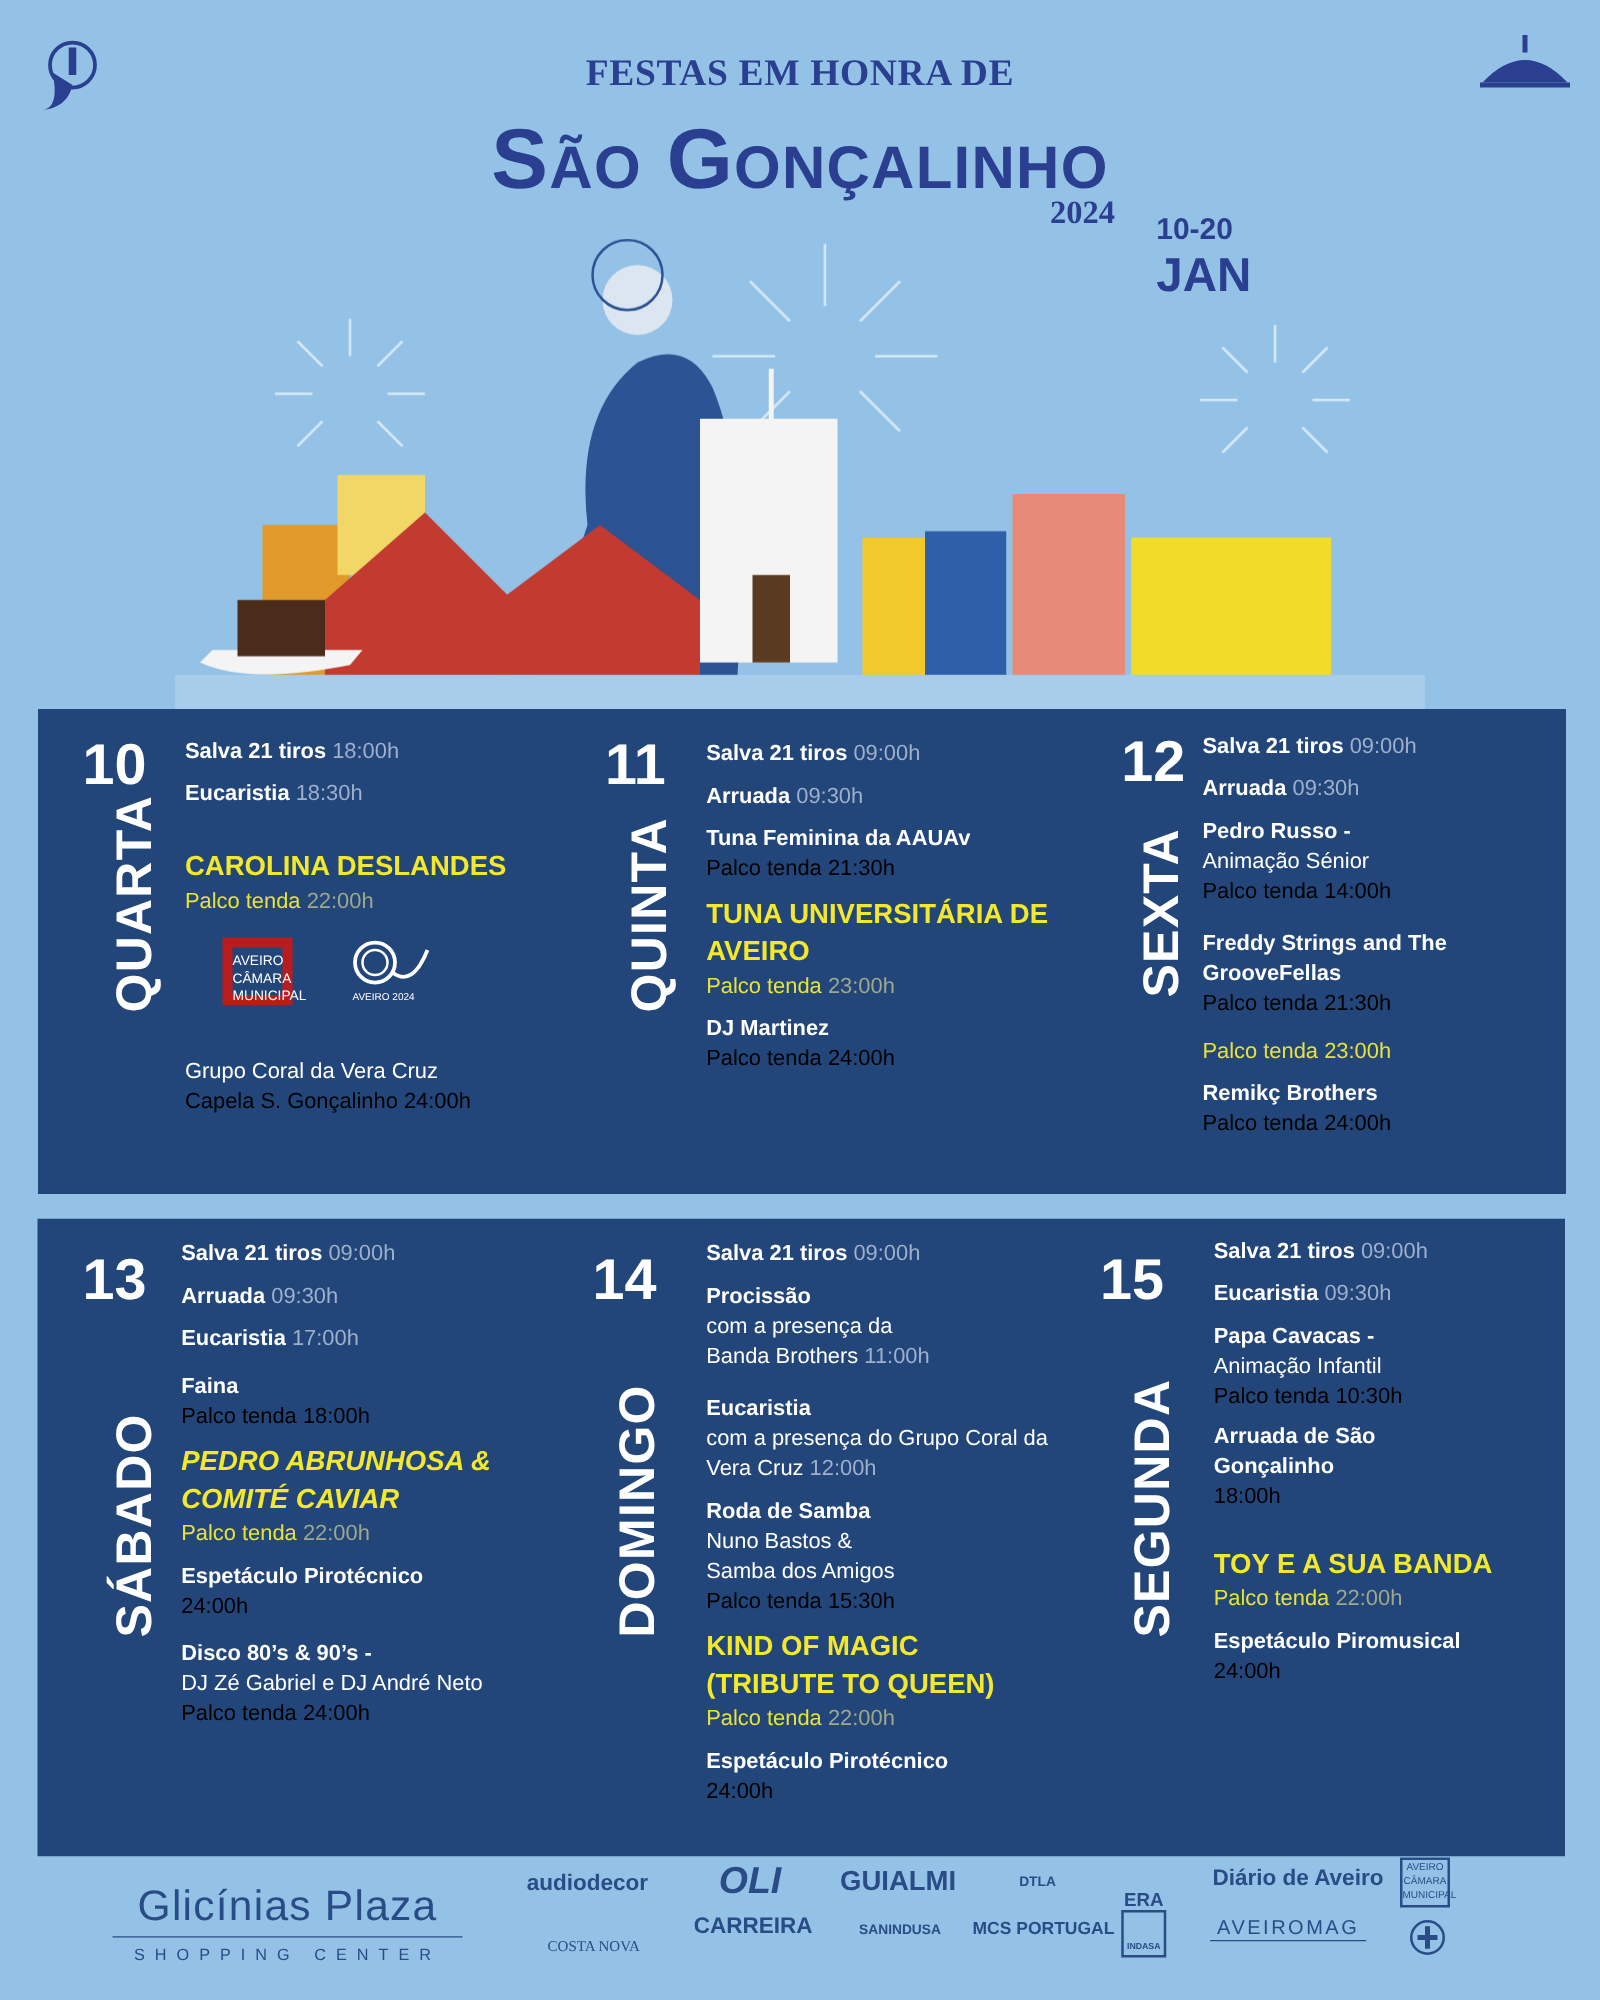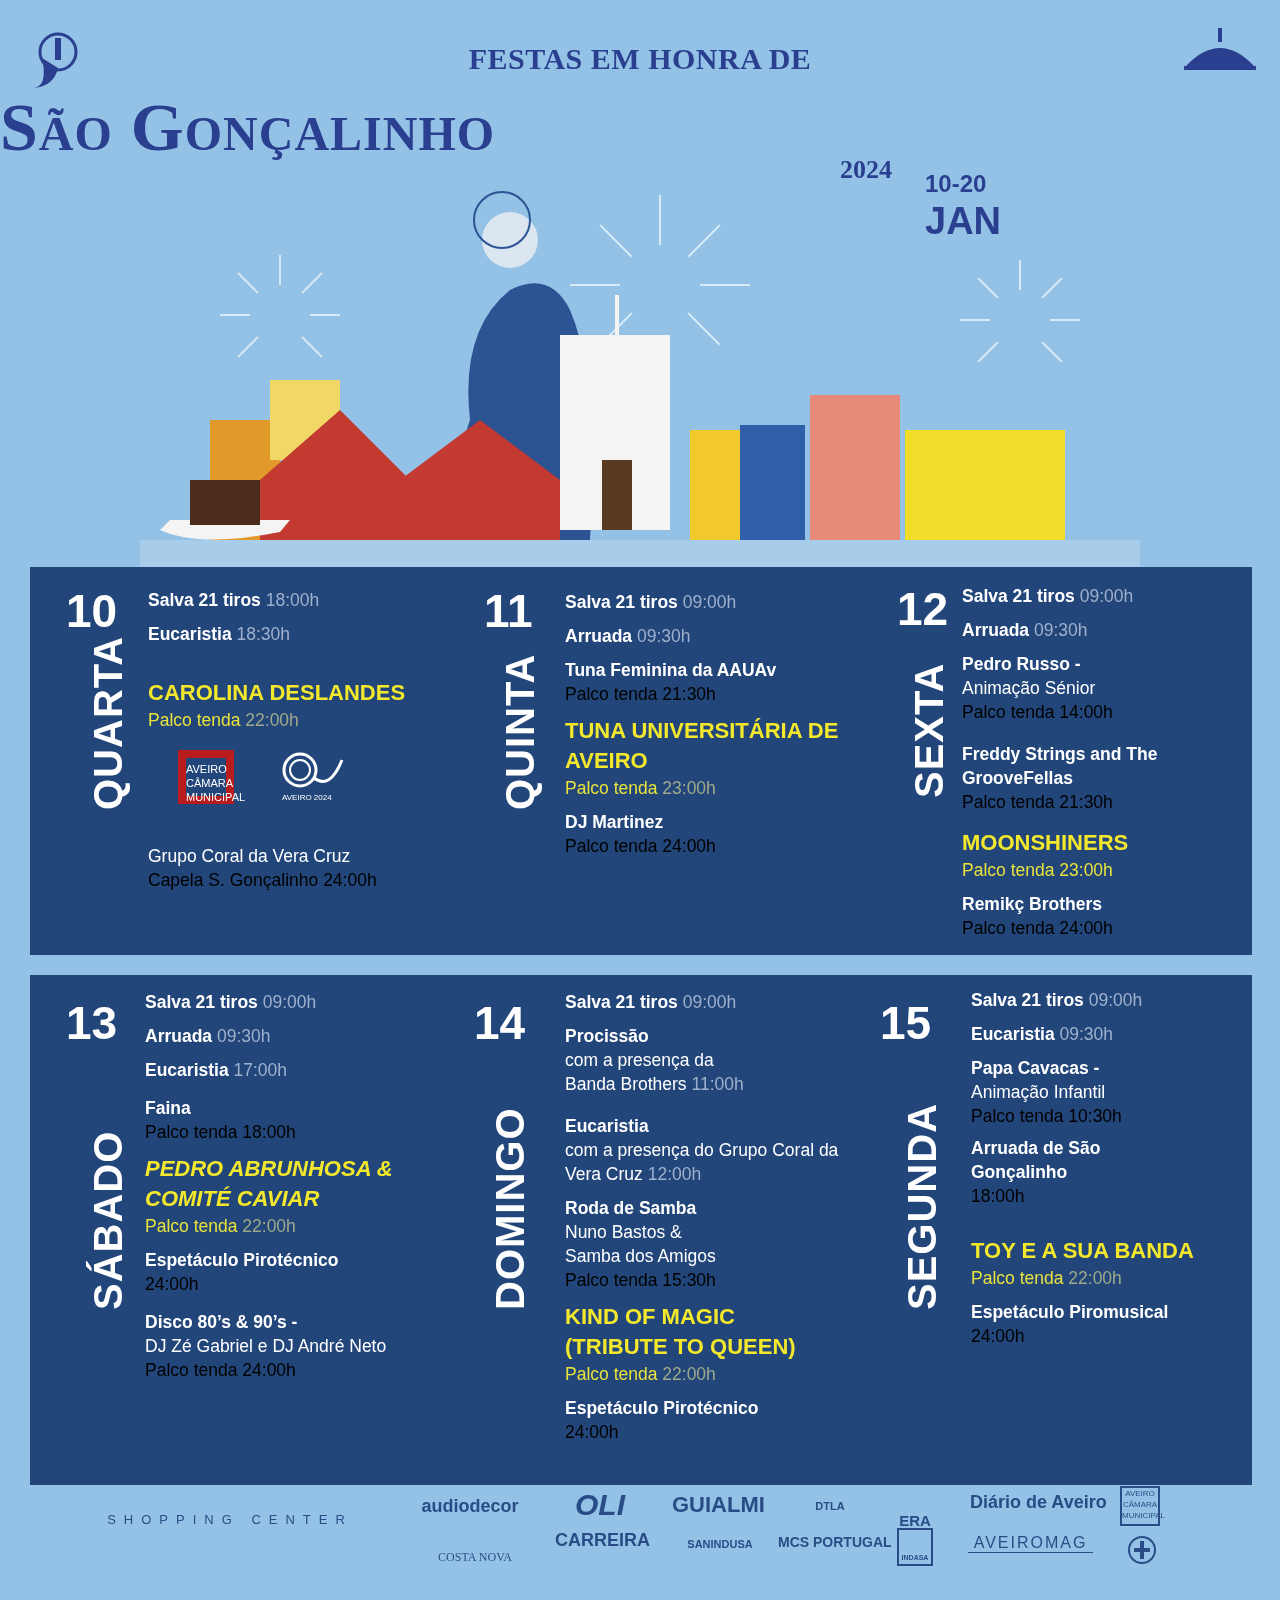--- a/index.html
+++ b/index.html
@@ -1,19 +1,19 @@
 <!DOCTYPE html>
 <html><head>
 <meta charset="utf-8">
 <style>
   * { box-sizing: border-box; margin: 0; padding: 0; }
   body { width: 1280px; height: 1600px; background: #93c2e6; position: relative; overflow: hidden; font-family: "Liberation Sans", sans-serif; }
   .abs { position: absolute; }
   .kicker { top: 42px; left: 0; width: 1280px; text-align: center; font-family: "Liberation Serif", serif; font-weight: bold; font-size: 30px; color: #2a3f8f; letter-spacing: 0.5px; }
-  .title { top: 88px; left: 0; width: 1280px; font-family: Liberation Serif, serif; font-weight: bold; font-size: 68px; color: #2a3f8f; font-variant: small-caps; letter-spacing: 1px; }
+  .title { top: 88px; left: 0; width: 1280px; text-align: center; font-family: Liberation Sans, sans-serif; font-weight: bold; font-size: 68px; color: #2a3f8f; font-variant: small-caps; letter-spacing: 1px; }
   .year { top: 155px; left: 840px; font-family: "Liberation Serif", serif; font-weight: bold; font-size: 26px; color: #2a3f8f; }
   .dates { top: 172px; left: 925px; font-weight: bold; color: #2a3f8f; line-height: 1; }
   .dates .range { font-size: 24px; }
   .dates .month { font-size: 38px; margin-top: 6px; }
   .logo-left { top: 28px; left: 28px; width: 56px; height: 62px; }
   .logo-right { top: 26px; left: 1180px; width: 80px; height: 56px; }
 
   .scene { top: 180px; left: 140px; width: 1000px; height: 390px; }
   .panel { left: 30px; width: 1222px; background: #22467a; }
   .p1 { top: 567px; height: 388px; }
@@ -158,21 +158,20 @@
 </div>
 <div class="events" style="left:962px;top:584px;width:280px;">
   <div class="ev"><span class="name">Salva 21 tiros</span> <span class="time">09:00h</span></div>
   <div class="ev"><span class="name">Arruada</span> <span class="time">09:30h</span></div>
   <div class="ev" style="margin-bottom:18px;"><span class="name">Pedro Russo -</span><span class="sub">Animação Sénior</span><span class="loc"><span>Palco tenda</span> <span>14:00h</span></span></div>
   <div class="ev" style="margin-bottom:14px;">
       <span class="name" style="display:block;width:210px;">Freddy Strings and The GrooveFellas</span>
       <span class="loc"><span>Palco tenda</span> <span>21:30h</span></span>
     </div>
   <div class="ev hl">
-      <span class="name">MOONSHINERS</span>
       <span class="loc"><span>Palco tenda</span> <span>23:00h</span></span>
     </div>
   <div class="ev"><span class="name">Remikç Brothers</span><span class="loc"><span>Palco tenda</span> <span>24:00h</span></span></div>
 </div>
 
 <div class="day" style="left:66px;top:1000px;">
   <div class="num" style="left:0;top:0;">13</div>
   <div class="wd" style="left:22px;top:310px;">SÁBADO</div>
 </div>
 <div class="events" style="left:145px;top:990px;width:310px;">
@@ -218,20 +217,21 @@
     </div>
   <div class="ev hl">
       <span class="name">TOY E A SUA BANDA</span>
       <span class="loc"><span>Palco tenda</span> <span class="time">22:00h</span></span>
     </div>
   <div class="ev"><span class="name">Espetáculo Piromusical</span><span class="loc"><span>24:00h</span></span></div>
 </div>
 
 <div class="abs sponsors">
   <div class="sp" style="left:90px;top:14px;width:280px;">
+    <div style="font-size:34px;font-weight:normal;letter-spacing:1px;border-bottom:1px solid #2a4c86;padding-bottom:4px;">Glicínias Plaza</div>
     <div style="font-size:13px;font-weight:normal;letter-spacing:8px;margin-top:6px;">SHOPPING CENTER</div>
   </div>
   <div class="sp" style="left:410px;top:4px;width:120px;font-size:18px;">audiodecor</div>
   <div class="sp" style="left:565px;top:-4px;width:70px;font-size:30px;font-style:italic;">OLI</div>
   <div class="sp" style="left:672px;top:0;width:90px;font-size:22px;">GUIALMI</div>
   <div class="sp" style="left:800px;top:8px;width:60px;font-size:11px;">DTLA</div>
   <div class="sp" style="left:895px;top:20px;width:40px;font-size:15px;">ERA</div>
   <div class="sp" style="left:970px;top:0;width:120px;font-size:18px;">Diário de Aveiro</div>
   <div class="sp" style="left:1120px;top:-6px;width:40px;height:40px;border:2px solid #2a4c86;font-size:8px;font-weight:normal;white-space:normal;line-height:11px;">AVEIRO CÂMARA MUNICIPAL</div>
   <div class="sp" style="left:430px;top:58px;width:90px;font-size:12px;font-weight:normal;font-family:'Liberation Serif',serif;">COSTA NOVA</div>

